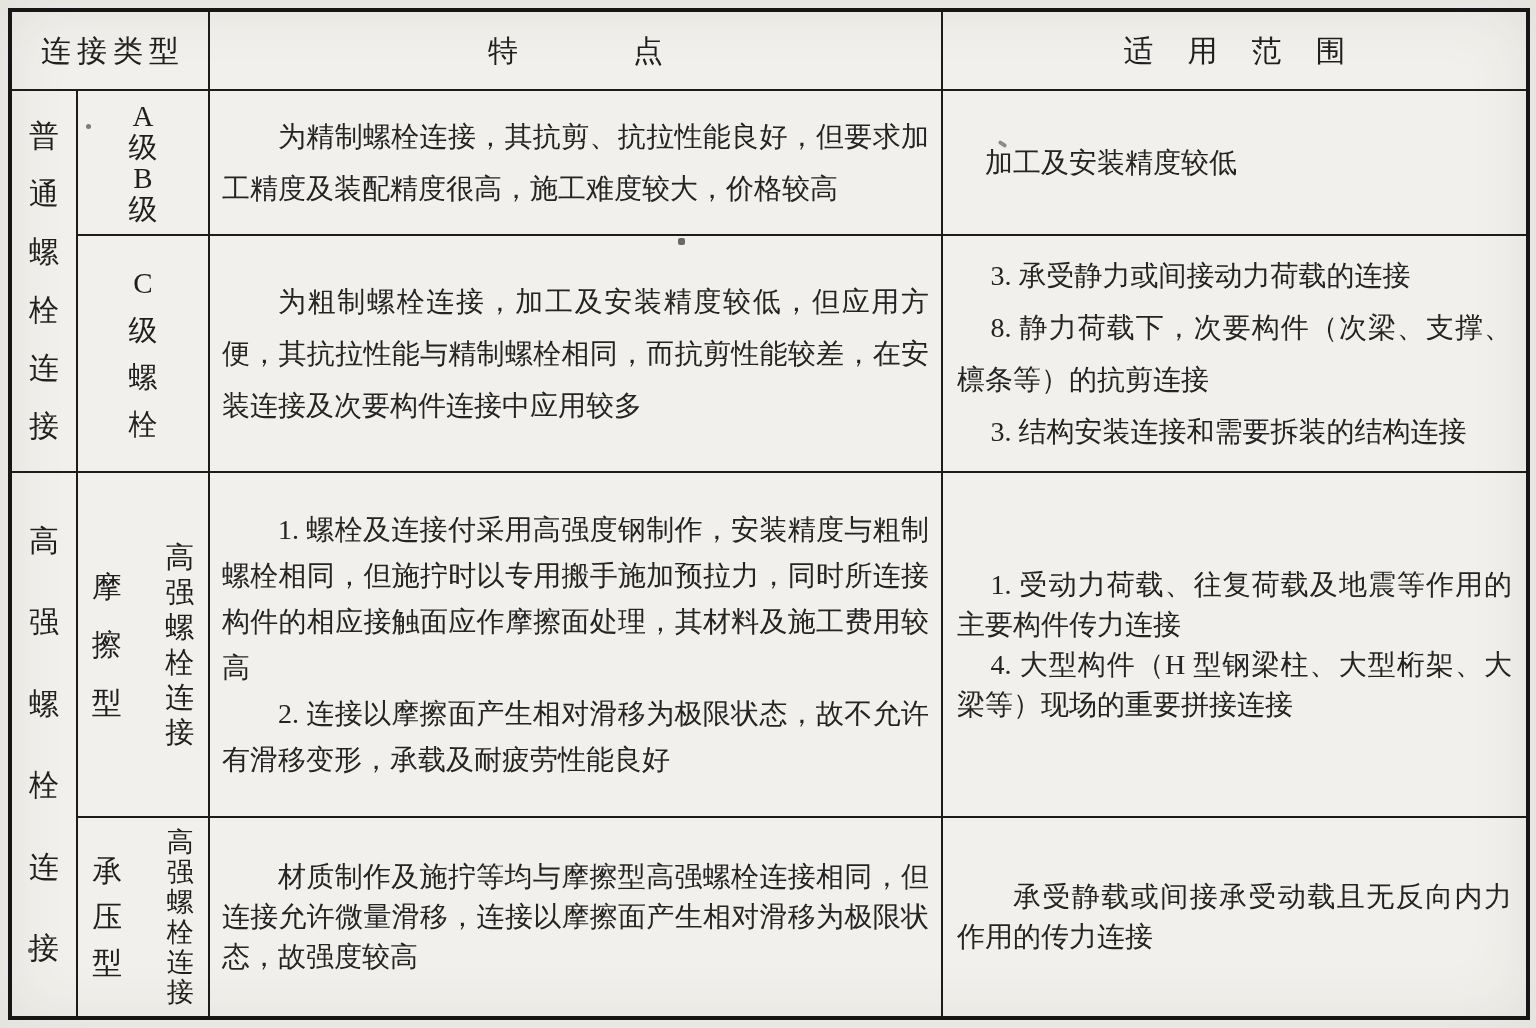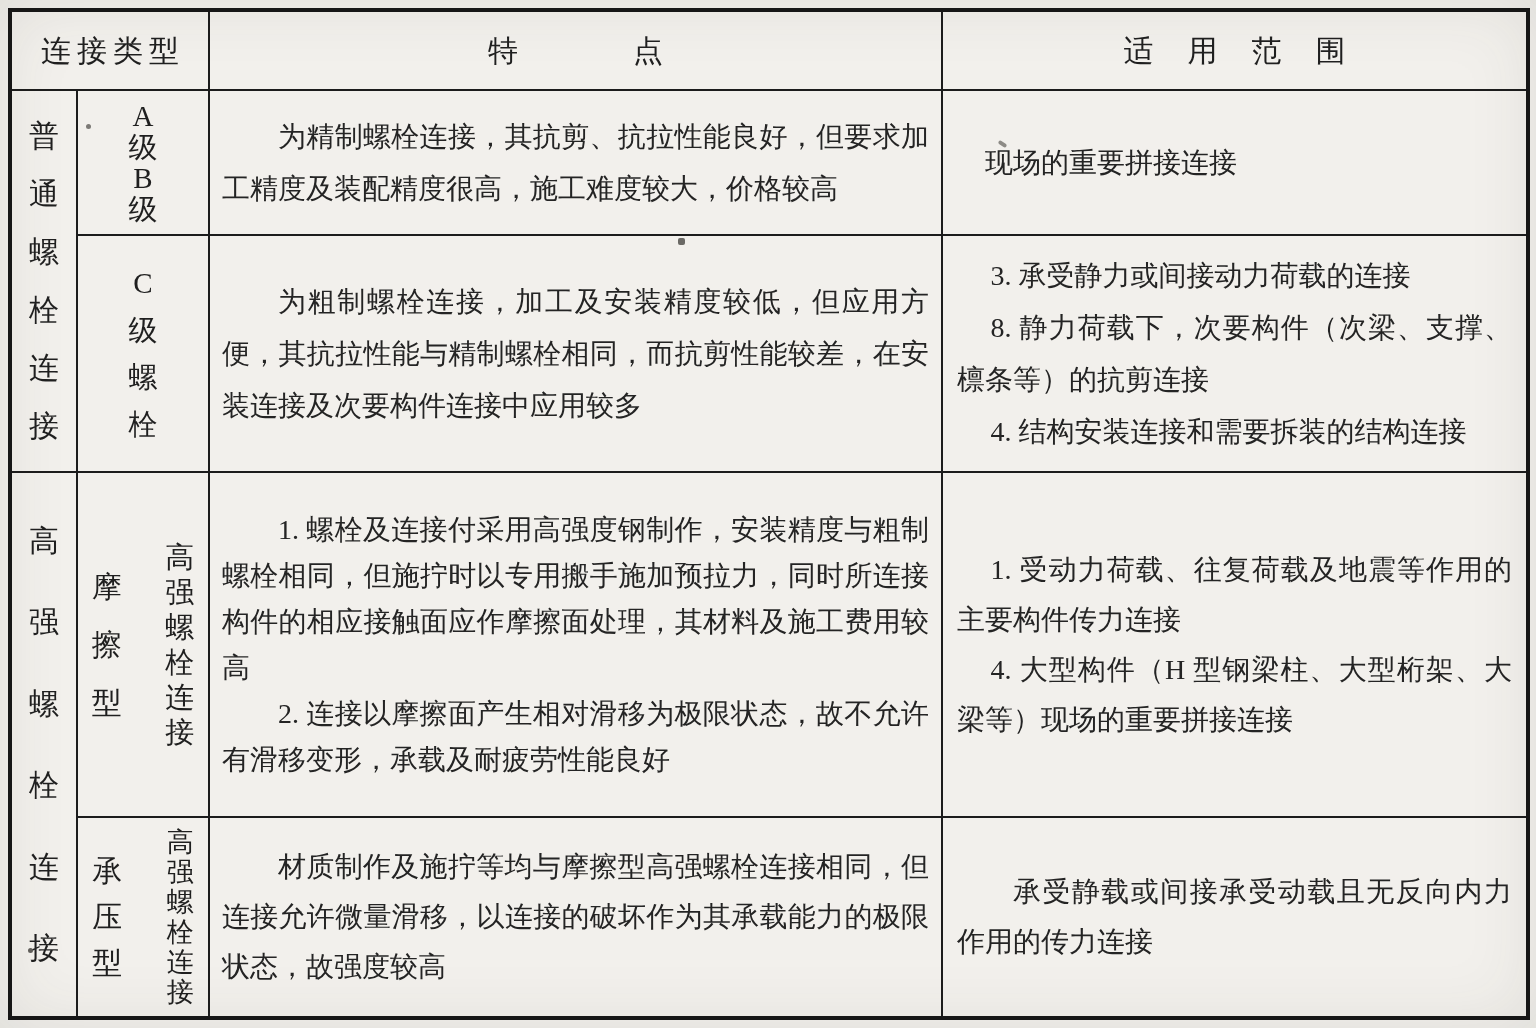--- a/index.html
+++ b/index.html
@@ -73,21 +73,21 @@
   .scope { padding:6px 14px; }
   .feat p, .scope p {
     margin:0;
     font-size:28px;
     line-height:52px;
     text-align:justify;
     text-indent:2em;
     color:#242424;
   }
   .lh46 p { line-height:46px; }
-  .lh50 p { line-height:50px; }
+  .lh50 p { line-height:40px; }
   
   .speck { position:absolute; background:#7c7a76; border-radius:50%; }
   .s1 { left:86px;  top:124px; width:5px; height:5px; }
   .s2 { left:678px; top:238px; width:7px; height:7px; border-radius:2px; background:#6b6965; }
   .s3 { left:28px;  top:948px; width:5px; height:5px; background:#5f5d59; }
   .s4 { left:998px; top:142px; width:9px; height:4px; transform:rotate(32deg); border-radius:2px; background:#8d8b86; }
 </style>
 </head>
 <body>
 
@@ -143,40 +143,40 @@
               <span class="vchar">A</span>
               <span class="vchar">级</span>
               <span class="vchar">B</span>
               <span class="vchar">级</span>
             </div>
       </td>
       <td class="feat">
         <p>为精制螺栓连接，其抗剪、抗拉性能良好，但要求加工精度及装配精度很高，施工难度较大，价格较高</p>
       </td>
       <td class="scope">
-        <p style="text-indent:1em">现场的重要拼接连接</p>
+        <p style="text-indent:1em">加工及安装精度较低</p>
       </td>
     </tr>
 
     <tr style="height:237px">
       <td>
         <div class="vstack fs29 rg18 h-r2">
               <span class="vchar">C</span>
               <span class="vchar">级</span>
               <span class="vchar">螺</span>
               <span class="vchar">栓</span>
             </div>
       </td>
       <td class="feat">
         <p>为粗制螺栓连接，加工及安装精度较低，但应用方便，其抗拉性能与精制螺栓相同，而抗剪性能较差，在安装连接及次要构件连接中应用较多</p>
       </td>
       <td class="scope">
         <p style="text-indent:1.2em">3. 承受静力或间接动力荷载的连接</p>
         <p style="text-indent:1.2em">8. 静力荷载下，次要构件（次梁、支撑、檩条等）的抗剪连接</p>
-        <p style="text-indent:1.2em">4. 结构安装连接和需要拆装的结构连接</p>
+        <p style="text-indent:1.2em">3. 结构安装连接和需要拆装的结构连接</p>
       </td>
     </tr>
 
     <tr style="height:345px">
       <td rowspan="2">
         <div class="vstack even fs30 h-g2">
               <span class="vchar">高</span>
               <span class="vchar">强</span>
               <span class="vchar">螺</span>
               <span class="vchar">栓</span>
@@ -223,21 +223,21 @@
                 <span class="vchar">高</span>
                 <span class="vchar">强</span>
                 <span class="vchar">螺</span>
                 <span class="vchar">栓</span>
                 <span class="vchar">连</span>
                 <span class="vchar">接</span>
               </div>
         </div>
       </td>
       <td class="feat lh50">
-        <p>材质制作及施拧等均与摩擦型高强螺栓连接相同，但连接允许微量滑移，以连接的破坏作为其承载能力的极限状态，故强度较高</p>
+        <p>材质制作及施拧等均与摩擦型高强螺栓连接相同，但连接允许微量滑移，连接以摩擦面产生相对滑移为极限状态，故强度较高</p>
       </td>
       <td class="scope lh50">
         <p>承受静载或间接承受动载且无反向内力作用的传力连接</p>
       </td>
     </tr>
   </tbody>
     </table>
 
   <div class="speck s1"></div>
   <div class="speck s2"></div>

